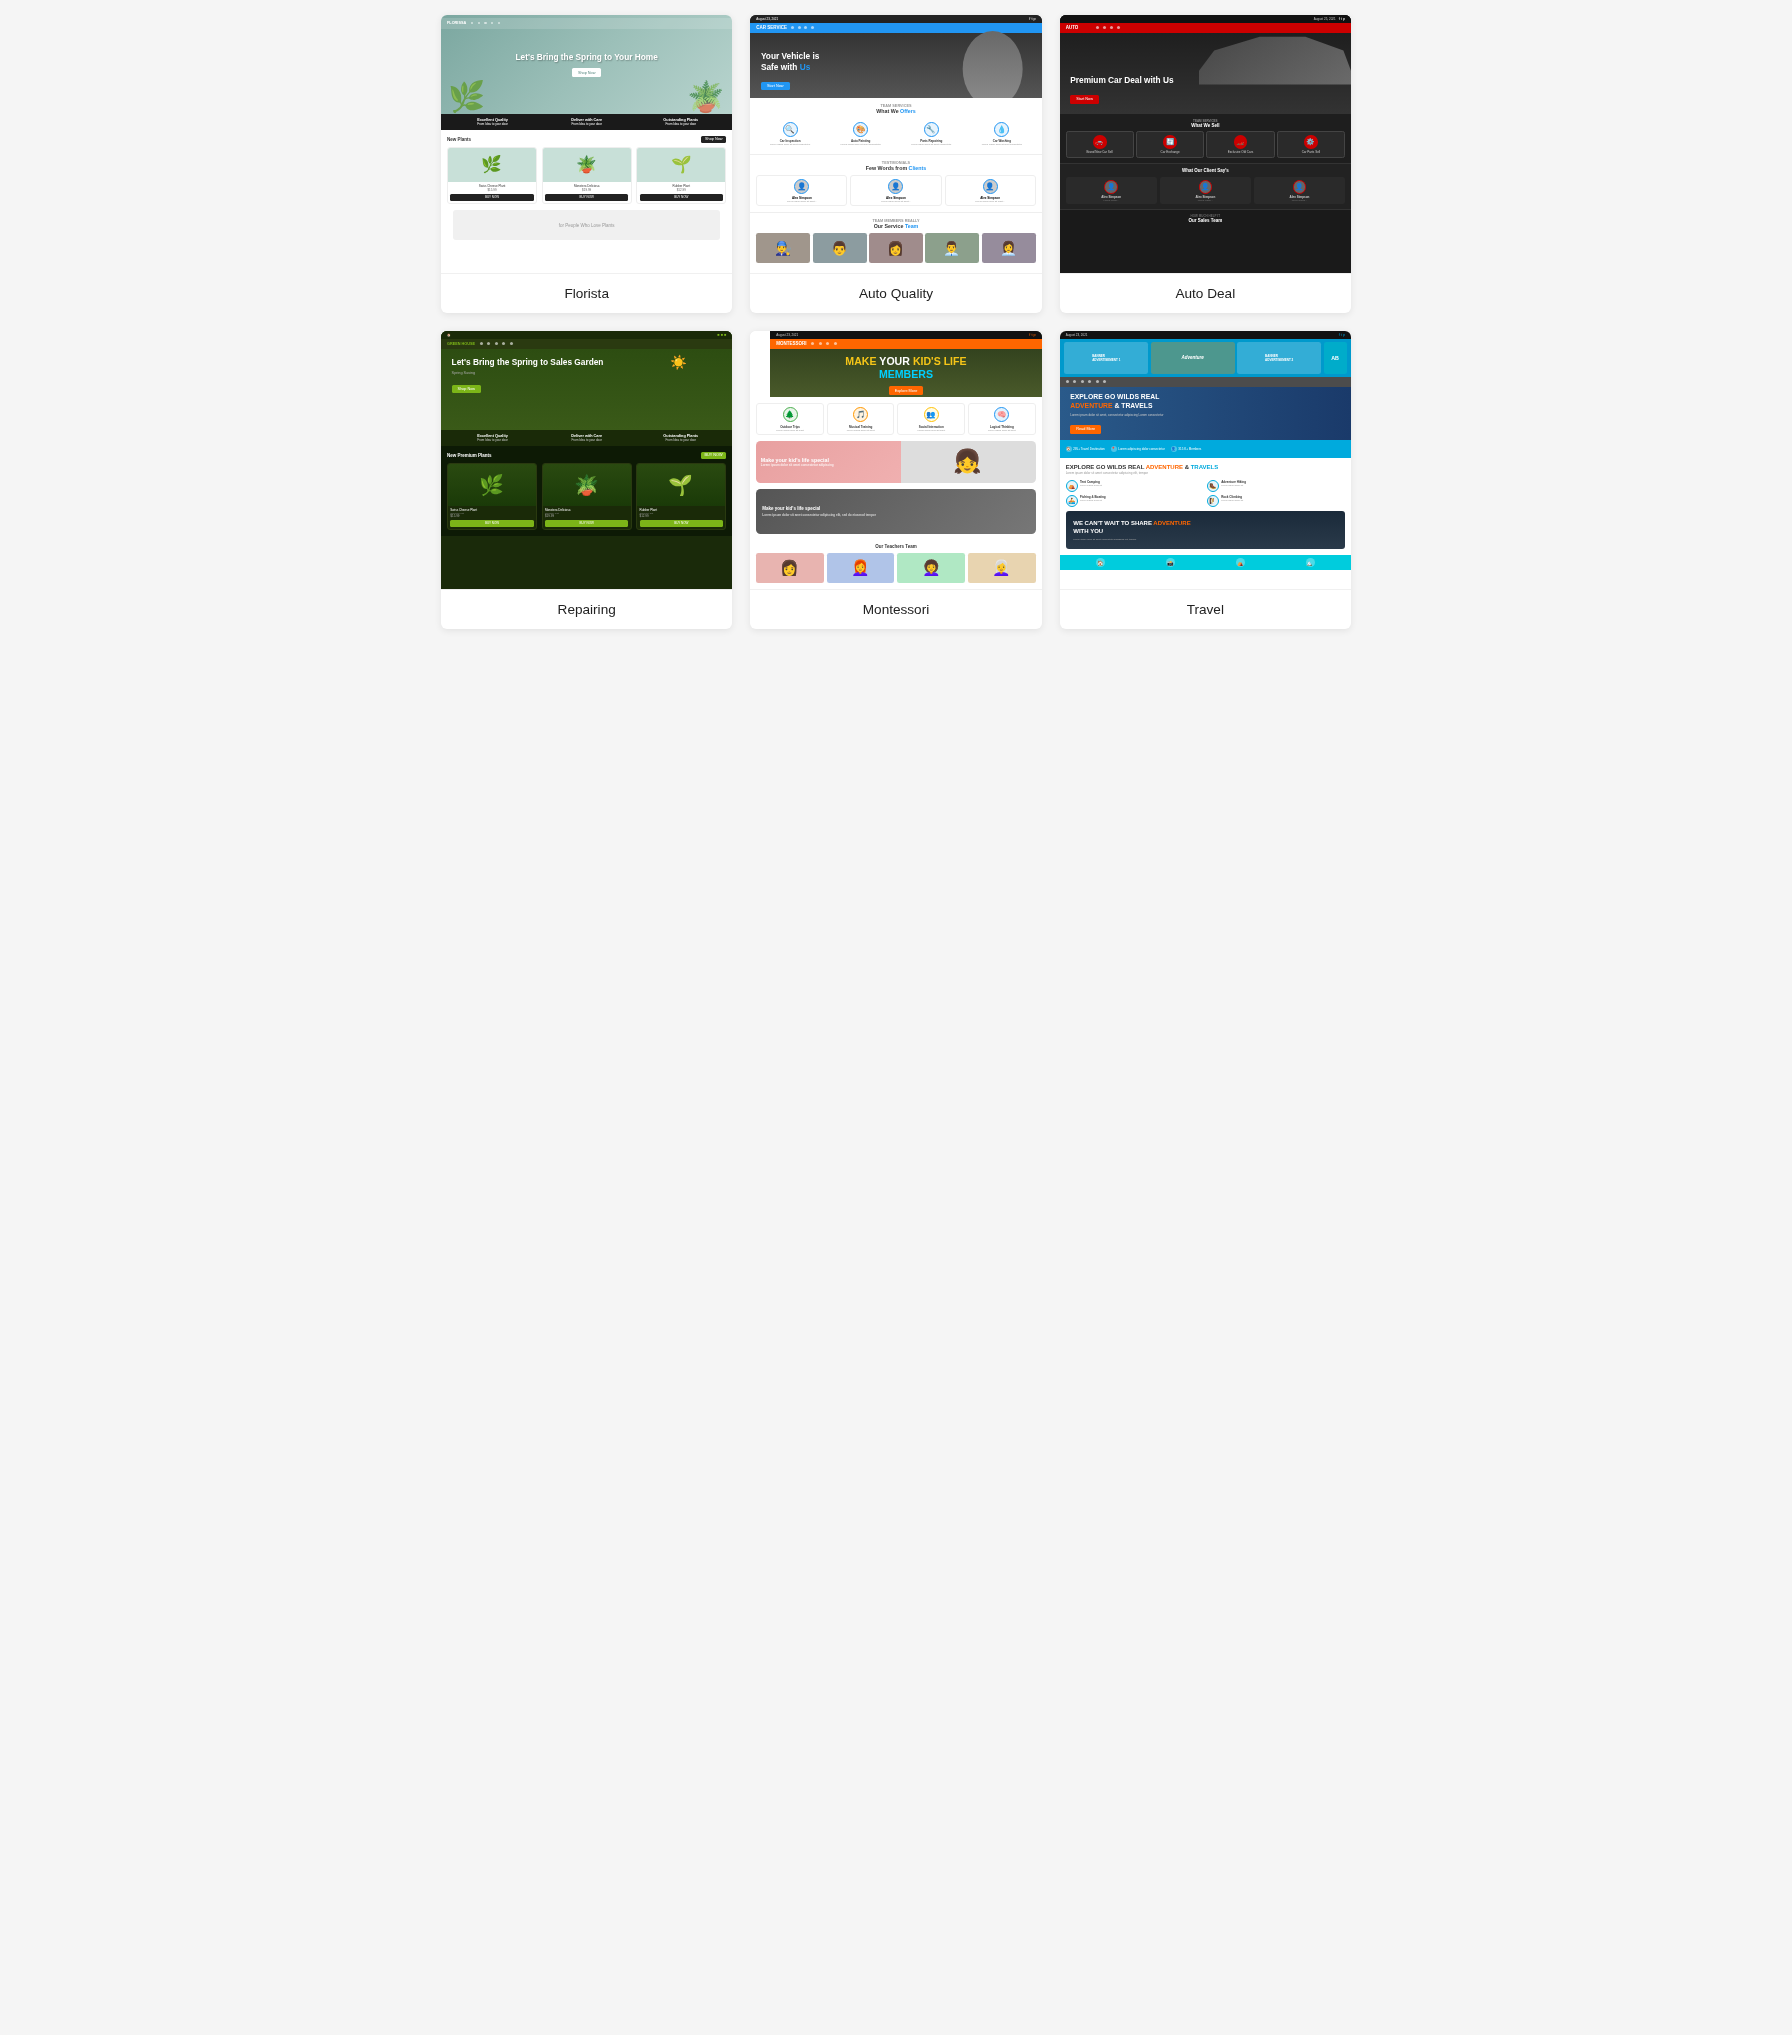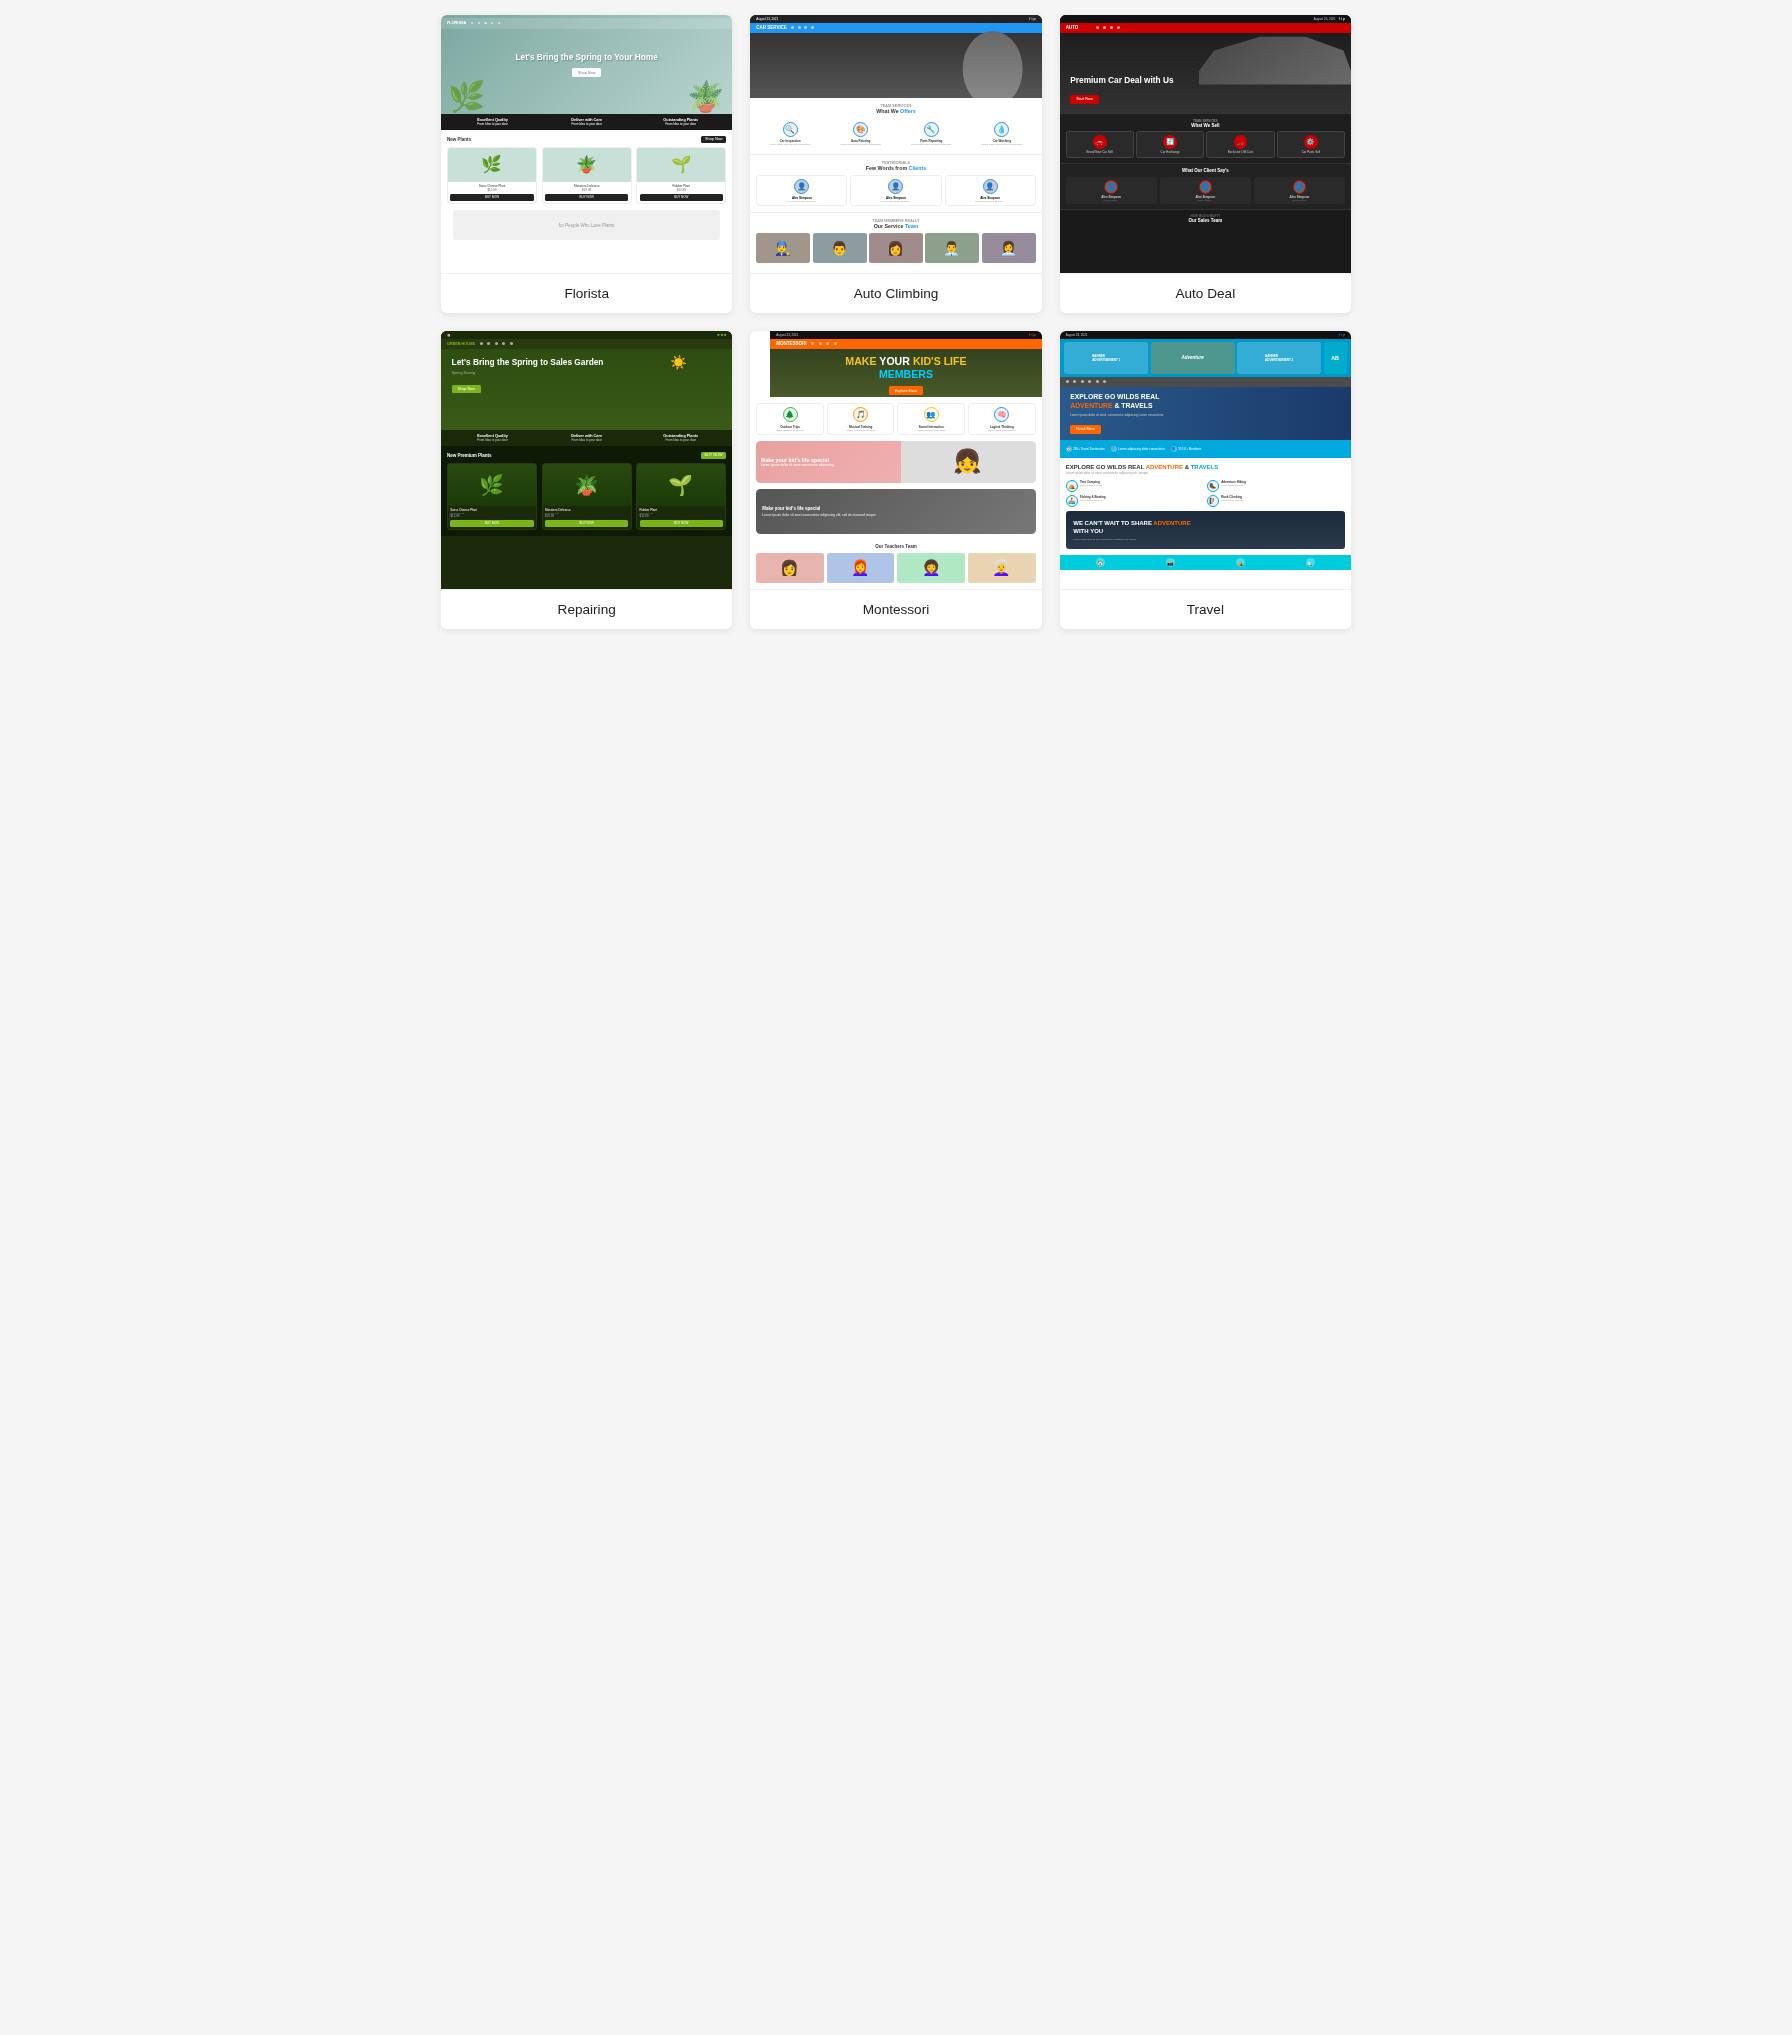--- a/index.html
+++ b/index.html
@@ -962,20 +962,24 @@
           <span style="margin-left:auto;font-size:3.8px;">f t p</span>
         </div>
         <div class="autoservice-hero-nav">
           <span style="font-size:4.5px;font-weight:bold;color:#fff;">CAR SERVICE</span>
           <span class="nav-dot"></span>
           <span class="nav-dot"></span>
           <span class="nav-dot"></span>
           <span class="nav-dot"></span>
         </div>
         <div class="autoservice-mechanic"></div>
+        <div class="autoservice-hero-content">
+          <h2>Your Vehicle is<br>Safe with <span>Us</span></h2>
+          <span class="autoservice-hero-btn">Start Now</span>
+        </div>
       </div>
 
       <div class="autoservice-section">
         <div class="autoservice-section-title">
           <span style="font-size:3.8px;color:#999;display:block;">TEAM SERVICES</span>
           What We <span>Offers</span>
         </div>
         <div class="autoservice-services">
           <div class="autoservice-service">
             <div class="autoservice-service-icon">🔍</div>
@@ -1031,21 +1035,21 @@
         </div>
         <div class="autoservice-team-photos">
           <div class="autoservice-team-photo" style="background:#a0968c;display:flex;align-items:center;justify-content:center;font-size:13.6px;">👨‍🔧</div>
           <div class="autoservice-team-photo" style="background:#8c9ca0;display:flex;align-items:center;justify-content:center;font-size:13.6px;">👨</div>
           <div class="autoservice-team-photo" style="background:#a08c8c;display:flex;align-items:center;justify-content:center;font-size:13.6px;">👩</div>
           <div class="autoservice-team-photo" style="background:#8ca08c;display:flex;align-items:center;justify-content:center;font-size:13.6px;">👨‍💼</div>
           <div class="autoservice-team-photo" style="background:#968c9c;display:flex;align-items:center;justify-content:center;font-size:13.6px;">👩‍💼</div>
         </div>
       </div>
     </div>
-    <div class="card-label">Auto Climbing</div>
+    <div class="card-label">Auto Quality</div>
   </div>
 
   <div class="card">
     <div class="card-preview autodeal-preview">
 
       <div class="autodeal-hero">
         <div class="autodeal-hero-nav-top">
           <span style="font-size:3px;color:#ccc;">August 25, 2021</span>
           <span style="font-size:3.8px;color:#fff;">f t p</span>
         </div>

